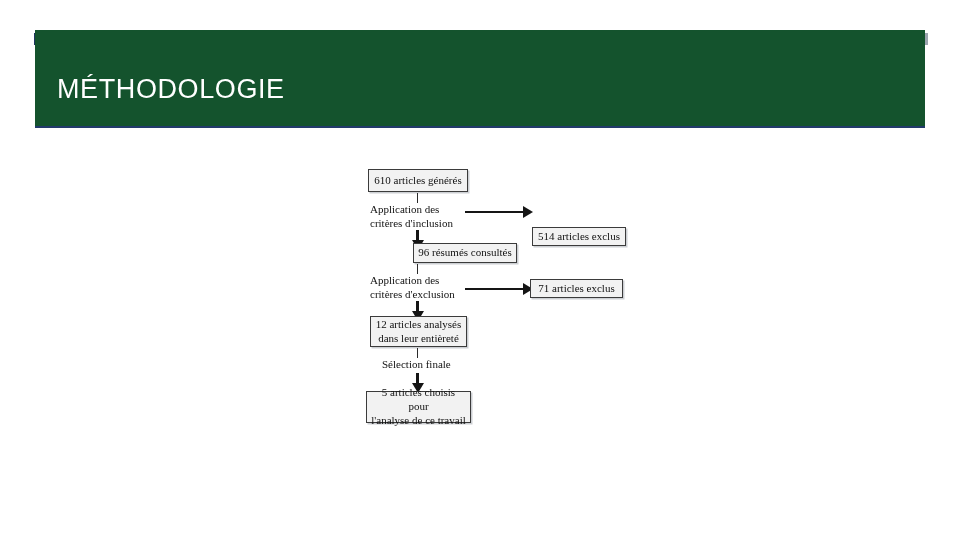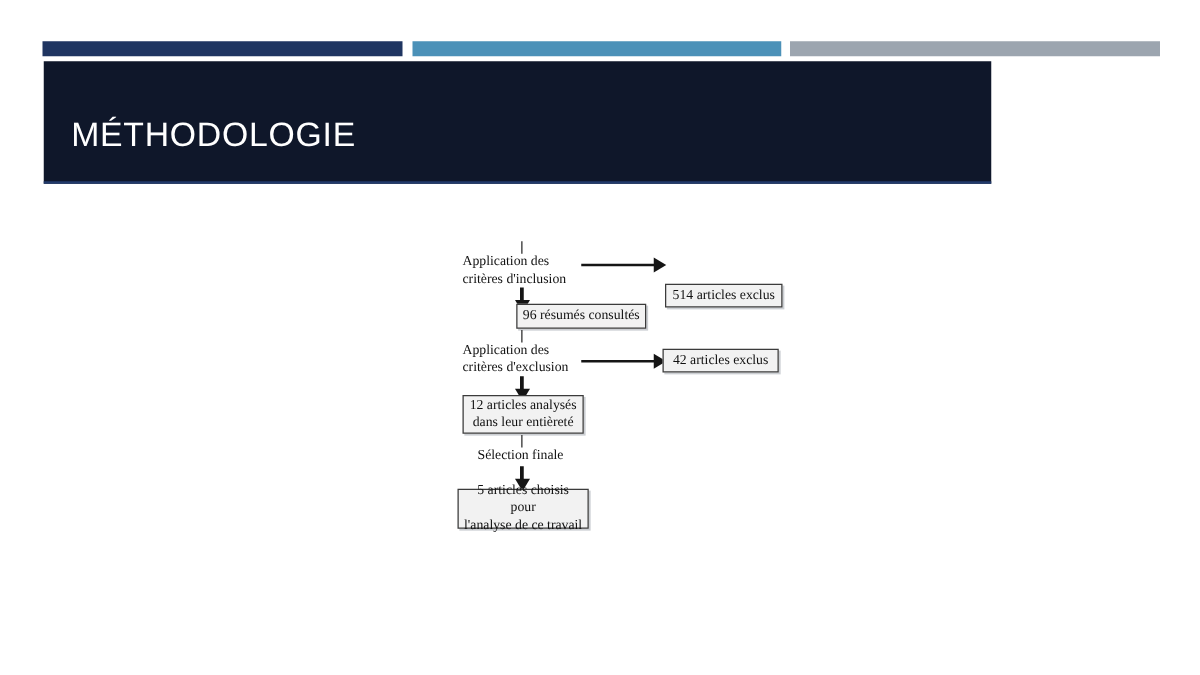--- a/index.html
+++ b/index.html
@@ -32,24 +32,24 @@
     height: 12px;
   }
   .accent-bar.navy  { left: 34px;  width: 288px; background: #1f3561; }
   .accent-bar.blue  { left: 330px; width: 295px; background: #4b91b8; }
   .accent-bar.gray  { left: 632px; width: 296px; background: #9ca5af; }
 
   
   #title-band {
     position: absolute;
     left: 35px;
-    top: 49px;
-    width: 758px;
+    top: 30px;
+    width: 890px;
     height: 98px;
-    background: #0f172a;
+    background: #14532d;
   }
   #title-band::after {
     content: "";
     position: absolute;
     left: 0;
     bottom: 0;
     width: 100%;
     height: 2px;
     background: #223a6b;
   }
@@ -156,20 +156,21 @@
   <div class="accent-bar navy"></div>
   <div class="accent-bar blue"></div>
   <div class="accent-bar gray"></div>
 
   <div id="title-band">
     <div id="page-title">MÉTHODOLOGIE</div>
   </div>
 
   <div id="flowchart">
 
+    <div class="node" style="left:8px; top:9px; width:100px; height:23px;">610 articles générés</div>
 
     <div class="stem" style="left:57px; top:33px; height:10px;"></div>
 
     <div class="label" style="left:10px; top:42px; width:98px;">Application des
 critères d'inclusion</div>
 
     <div class="v-arrow" style="left:56px; top:70px; height:11px;"></div>
 
     <div class="h-arrow" style="left:105px; top:51px; width:59px;"></div>
 
@@ -179,21 +180,21 @@
 
     <div class="stem" style="left:57px; top:104px; height:10px;"></div>
 
     <div class="label" style="left:10px; top:113px; width:98px;">Application des
 critères d'exclusion</div>
 
     <div class="v-arrow" style="left:56px; top:141px; height:11px;"></div>
 
     <div class="h-arrow" style="left:105px; top:128px; width:59px;"></div>
 
-    <div class="node" style="left:170px; top:119px; width:93px; height:19px;">42 articles exclus</div>
+    <div class="node" style="left:170px; top:119px; width:93px; height:19px;">71 articles exclus</div>
 
     <div class="node" style="left:10px; top:156px; width:97px; height:31px;">12 articles analysés
 dans leur entièreté</div>
 
     <div class="stem" style="left:57px; top:188px; height:10px;"></div>
 
     <div class="label" style="left:22px; top:197px; width:98px;">Sélection finale</div>
 
     <div class="v-arrow" style="left:56px; top:213px; height:11px;"></div>
 

